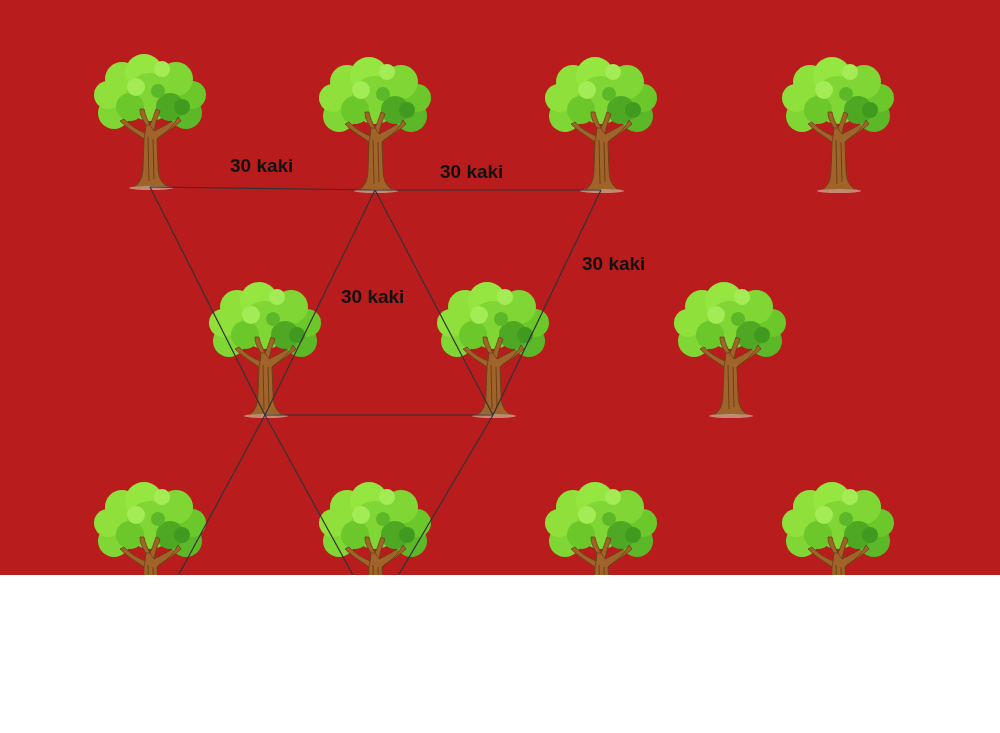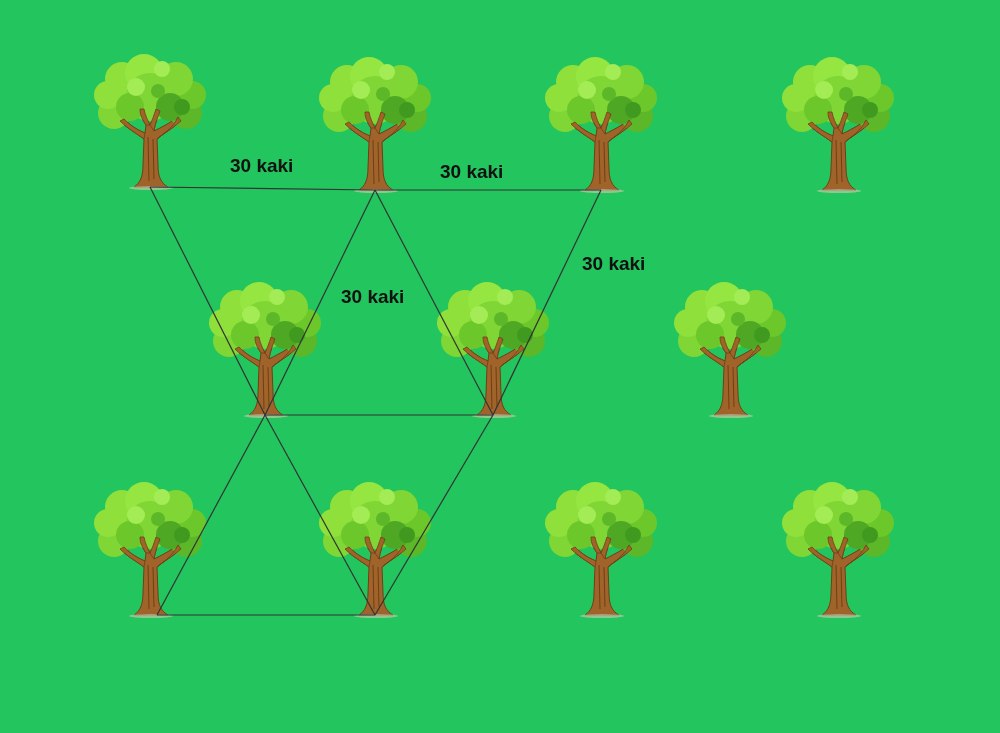--- a/index.html
+++ b/index.html
@@ -1,16 +1,16 @@
 <!DOCTYPE html>
 <html><head>
 <meta charset="utf-8">
 <style>
   html, body { margin: 0; padding: 0; background: #ffffff; }
-  #stage { position: relative; width: 1000px; height: 733px; overflow: hidden; background: #22c55e; font-family: "Liberation Sans", sans-serif; }
+  #stage { position: relative; width: 1000px; height: 575px; overflow: hidden; background: #b91c1c; font-family: "Liberation Sans", sans-serif; }
   svg#diagram { position: absolute; left: 0; top: 0; }
   .label { font-family: "Liberation Sans", sans-serif; font-weight: bold; font-size: 19px; fill: #111111; }
 </style>
 </head>
 <body>
 
 <div id="stage">
   <svg id="diagram" width="1000" height="733" viewBox="0 0 1000 733" xmlns="http://www.w3.org/2000/svg">
     <defs>
       <g id="tree-shape">

